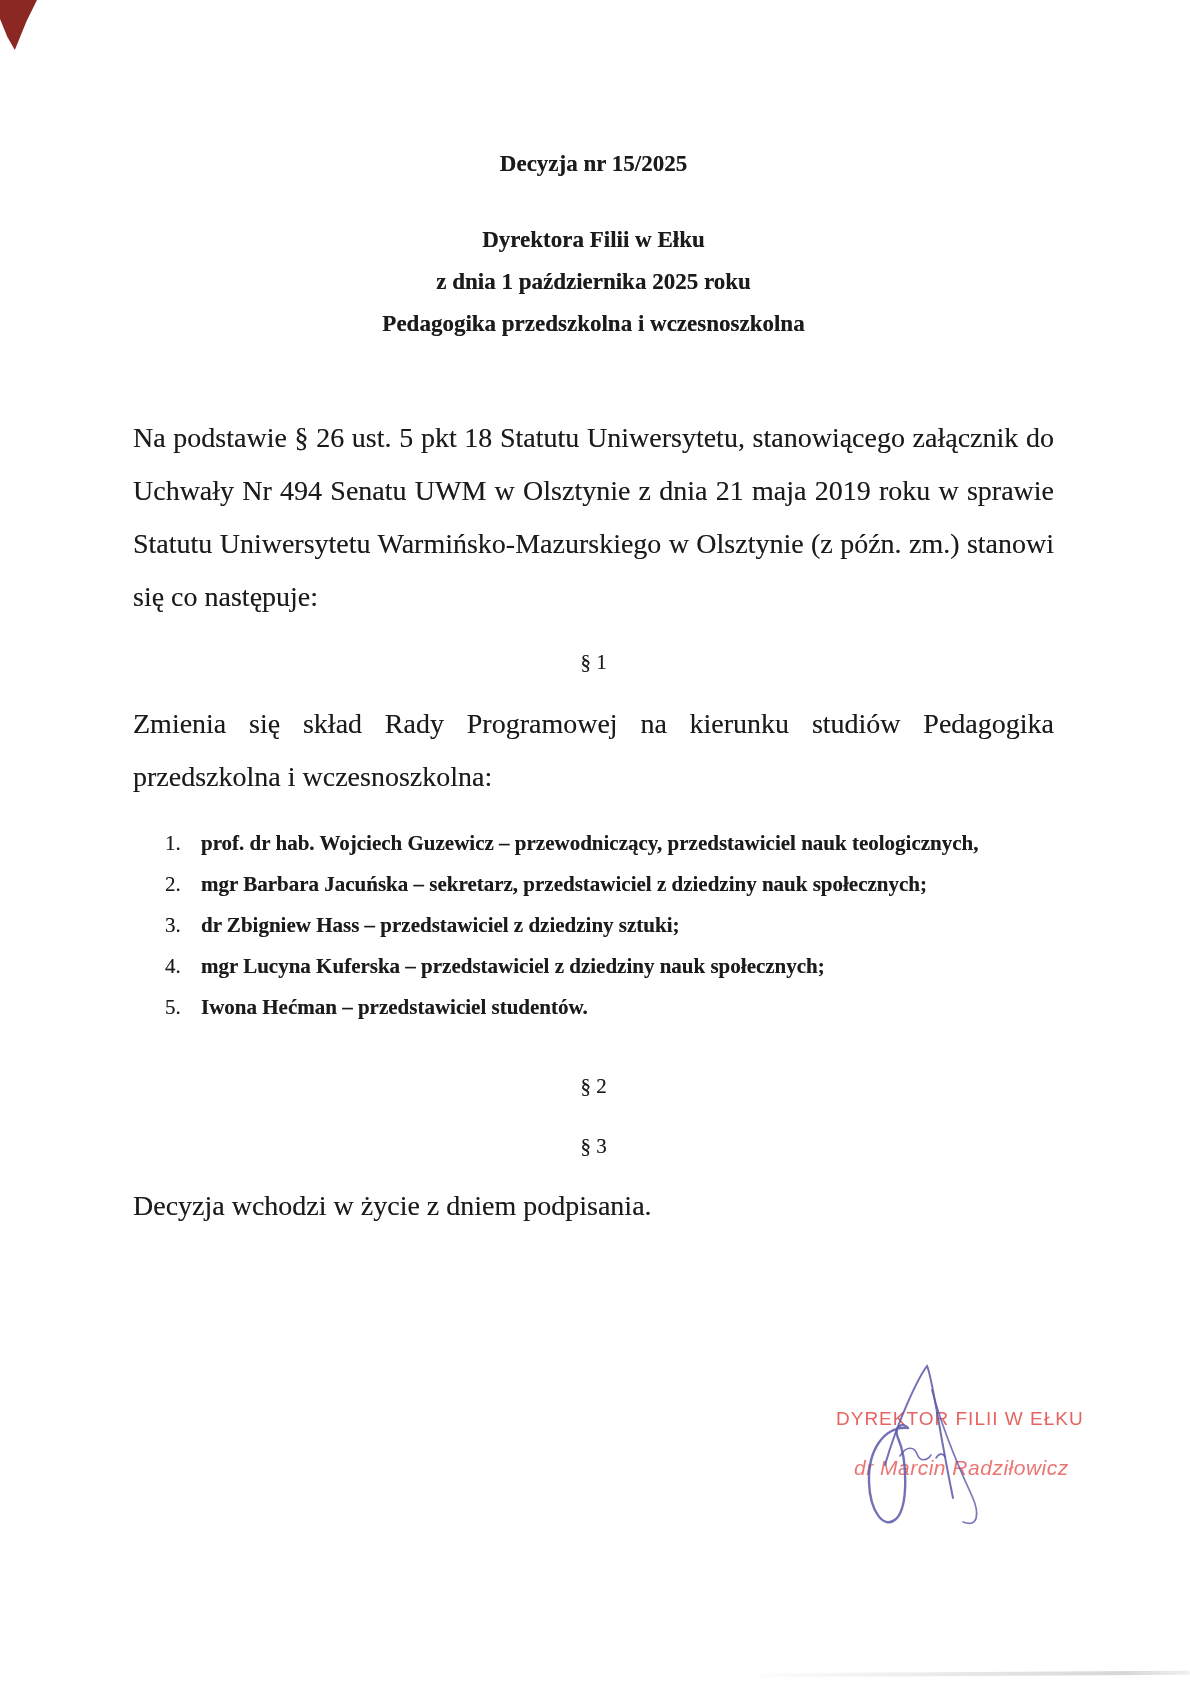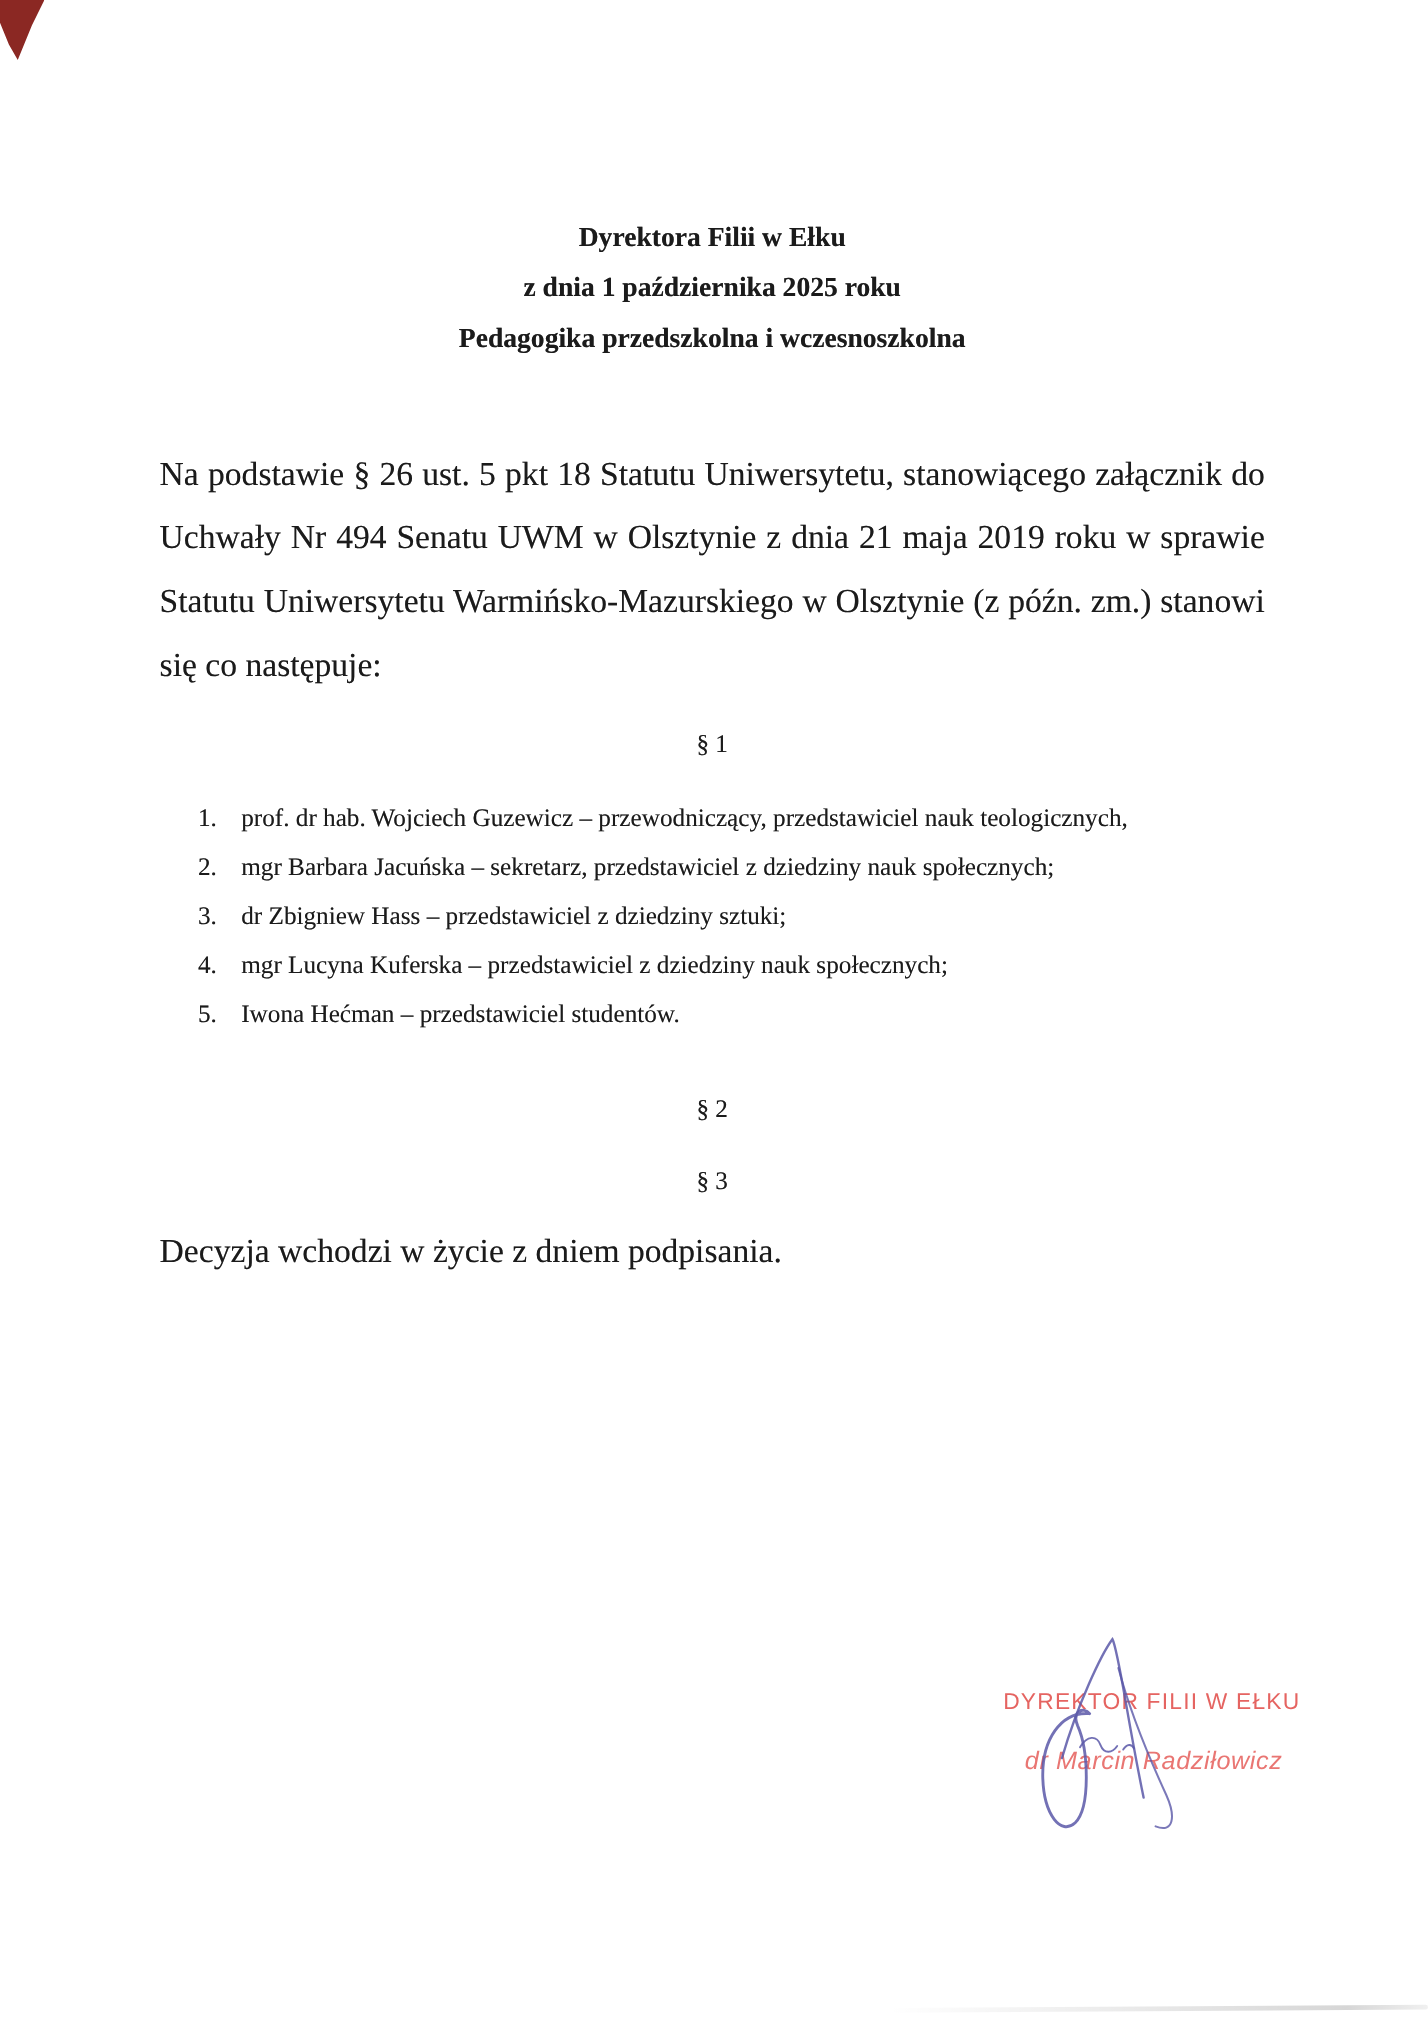--- a/index.html
+++ b/index.html
@@ -55,21 +55,21 @@
     margin-top: 20px;
     padding-left: 32px;
   }
   .member-row {
     display: flex;
     font-size: 21px;
     line-height: 41px;
     text-shadow: 0 0 0.4px rgba(0,0,0,0.45);
   }
   .member-num { flex: none; width: 36px; }
-  .member-text { flex: 1; }
+  .member-text { flex: 1; font-weight: bold; }
   
   .signature-area {
     position: absolute;
     left: 760px;
     top: 1260px;
     width: 330px;
     height: 300px;
   }
   .stamp-title {
     position: absolute;
@@ -124,28 +124,30 @@
 </head>
 <body>
 
 <div class="page">
 
   <div class="corner-artifact"></div>
 
   <div class="content">
 
     <div>
+      <div class="h-line">Decyzja nr 15/2025</div>
       <div class="h-line h-gap-lg">Dyrektora Filii w Ełku</div>
       <div class="h-line">z dnia 1 października 2025 roku</div>
       <div class="h-line">Pedagogika przedszkolna i wczesnoszkolna</div>
     </div>
 
     <p class="body-par justify intro">Na podstawie § 26 ust. 5 pkt 18 Statutu Uniwersytetu, stanowiącego załącznik do Uchwały Nr 494 Senatu UWM w Olsztynie z dnia 21 maja 2019 roku w sprawie Statutu Uniwersytetu Warmińsko-Mazurskiego w Olsztynie (z późn. zm.) stanowi się co następuje:</p>
 
     <div class="section-mark mark-1">§ 1</div>
+    <p class="body-par justify par-s1">Zmienia się skład Rady Programowej na kierunku studiów Pedagogika przedszkolna i wczesnoszkolna:</p>
 
     <div class="member-list">
       <div class="member-row">
         <span class="member-num">1.</span>
         <span class="member-text">prof. dr hab. Wojciech Guzewicz – przewodniczący, przedstawiciel nauk teologicznych,</span>
       </div>
       <div class="member-row">
         <span class="member-num">2.</span>
         <span class="member-text">mgr Barbara Jacuńska – sekretarz, przedstawiciel z dziedziny nauk społecznych;</span>
       </div>

